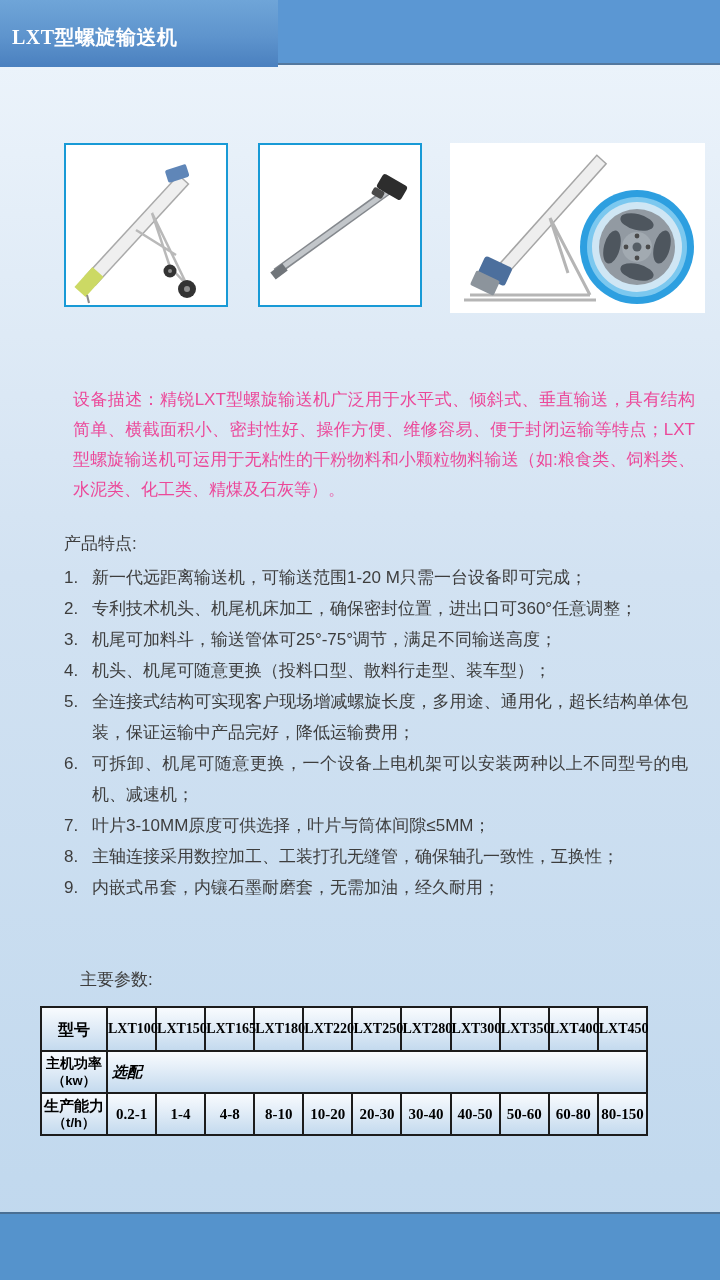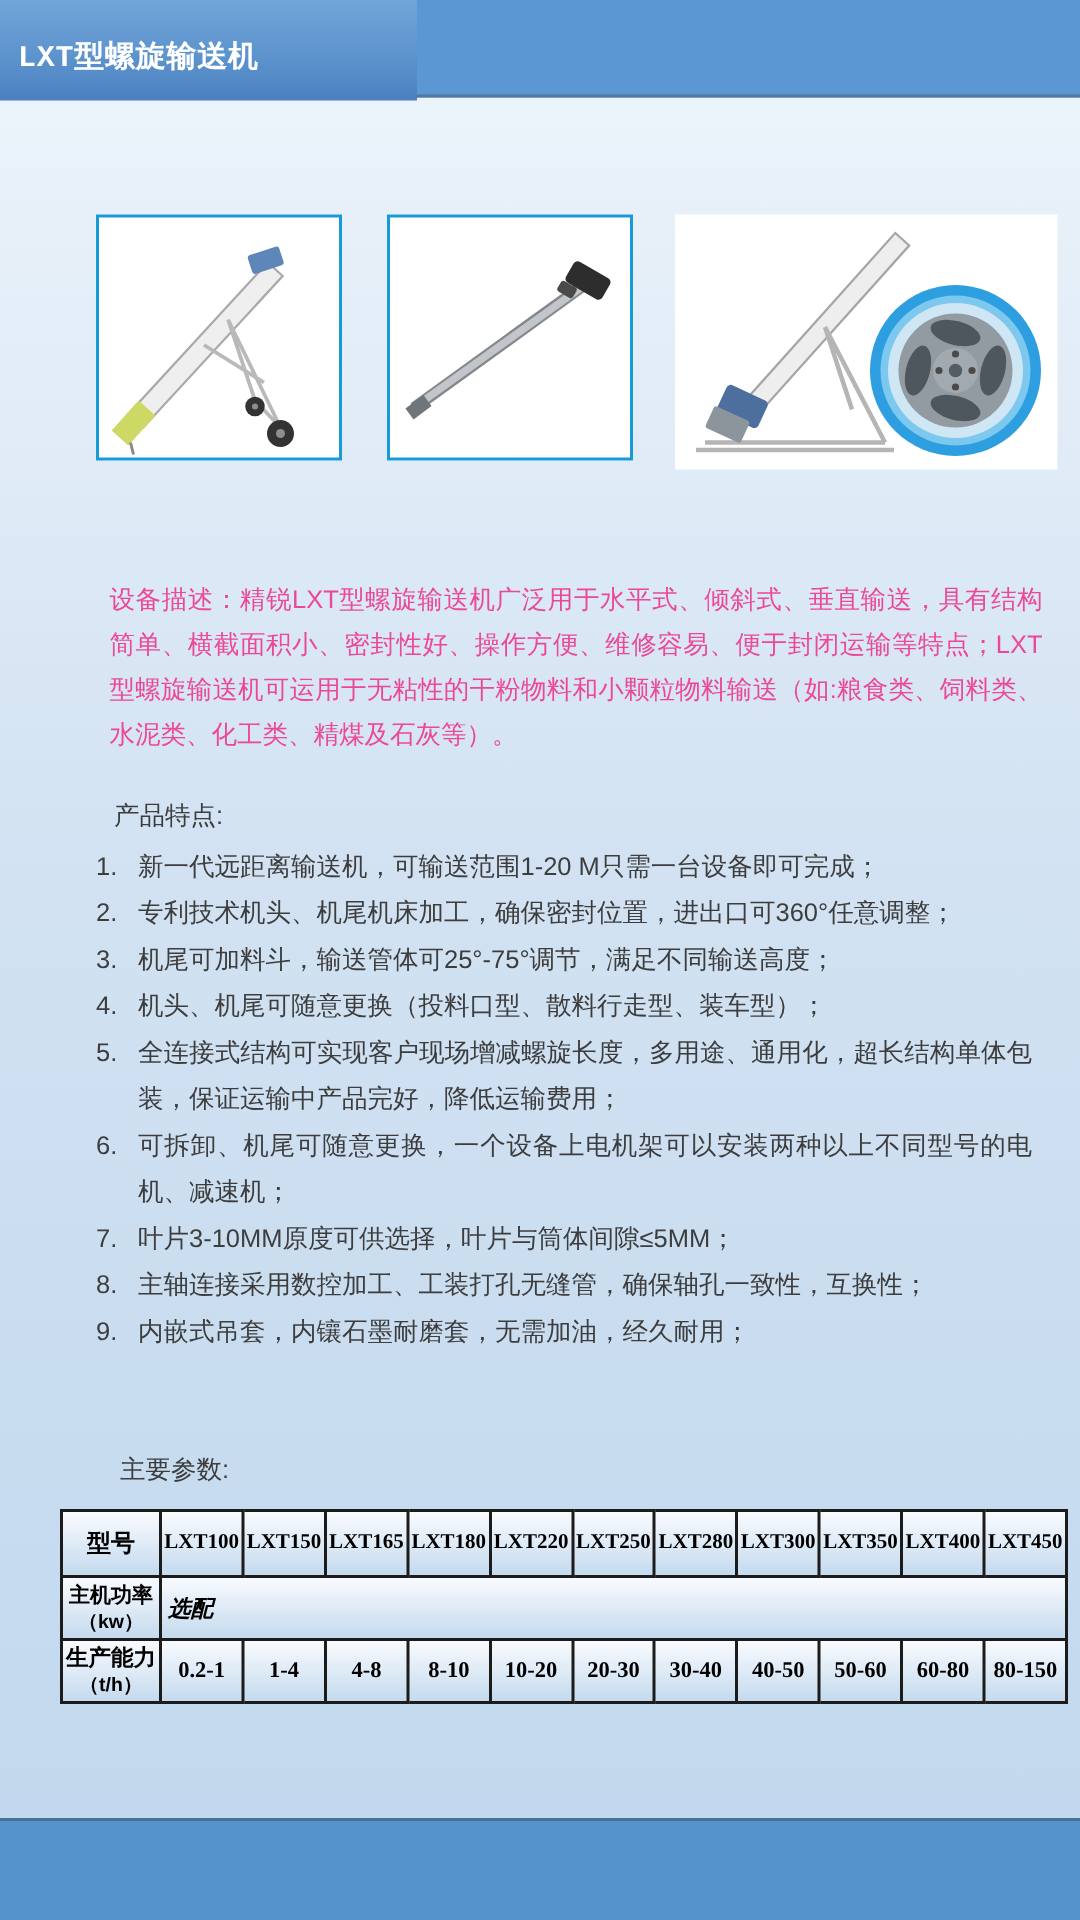--- a/index.html
+++ b/index.html
@@ -17,21 +17,21 @@
     background: #5b97d3;
     border-bottom: 2px solid #54789e;
   }
   .topbar-tab {
     position: absolute; top: 0; left: 0; width: 278px; height: 67px;
     background: linear-gradient(180deg, #6fa5d8 0%, #5e94cd 55%, #4a80bf 100%);
   }
   .topbar-tab h1 {
     color: #ffffff; font-size: 20px; font-weight: bold;
     padding: 24px 0 0 12px; letter-spacing: 0.5px;
-    font-family: Liberation Mono, monospace;
+    font-family: Liberation Serif, serif;
   }
 
   
   .images-row { position: absolute; top: 143px; left: 0; width: 720px; height: 170px; }
   .photo-box {
     position: absolute; top: 0; height: 164px; width: 164px;
     background: #ffffff; border: 2px solid #189ad6;
   }
   .photo-box.b1 { left: 64px; }
   .photo-box.b2 { left: 258px; }
@@ -42,30 +42,30 @@
   .photo-box svg, .photo-plain svg { display: block; width: 100%; height: 100%; }
 
   
   .description {
     position: absolute; top: 385px; left: 73px; width: 622px;
     font-size: 17px; line-height: 30px; text-align: justify; color: #ec4899;
   }
 
   
   .features { position: absolute; top: 527px; left: 64px; width: 624px; }
-  .features-heading { font-size: 17px; line-height: 33px; margin-bottom: 2px; margin-left: 12px; }
+  .features-heading { font-size: 17px; line-height: 33px; margin-bottom: 2px; }
   .feature-item { display: flex; font-size: 17px; line-height: 31px; }
   .feature-num { flex: 0 0 28px; }
   .feature-text { flex: 1; text-align: justify; }
 
   
   .params-heading { position: absolute; top: 968px; left: 80px; font-size: 17px; }
 
   table.specs {
-    position: absolute; top: 1006px; left: 40px; width: 672px;
+    position: absolute; top: 1006px; left: 40px; width: 608px;
     border-collapse: collapse; table-layout: fixed;
     font-family: "Liberation Serif", serif;
     padding-left: 40px;
   }
   table.specs th, table.specs td {
     border: 2px solid #1c1c1c;
     background: linear-gradient(180deg, #f8fbfe 0%, #e4eef8 40%, #c4daee 100%);
     text-align: center; vertical-align: middle;
     color: #000000; font-weight: bold;
   }

